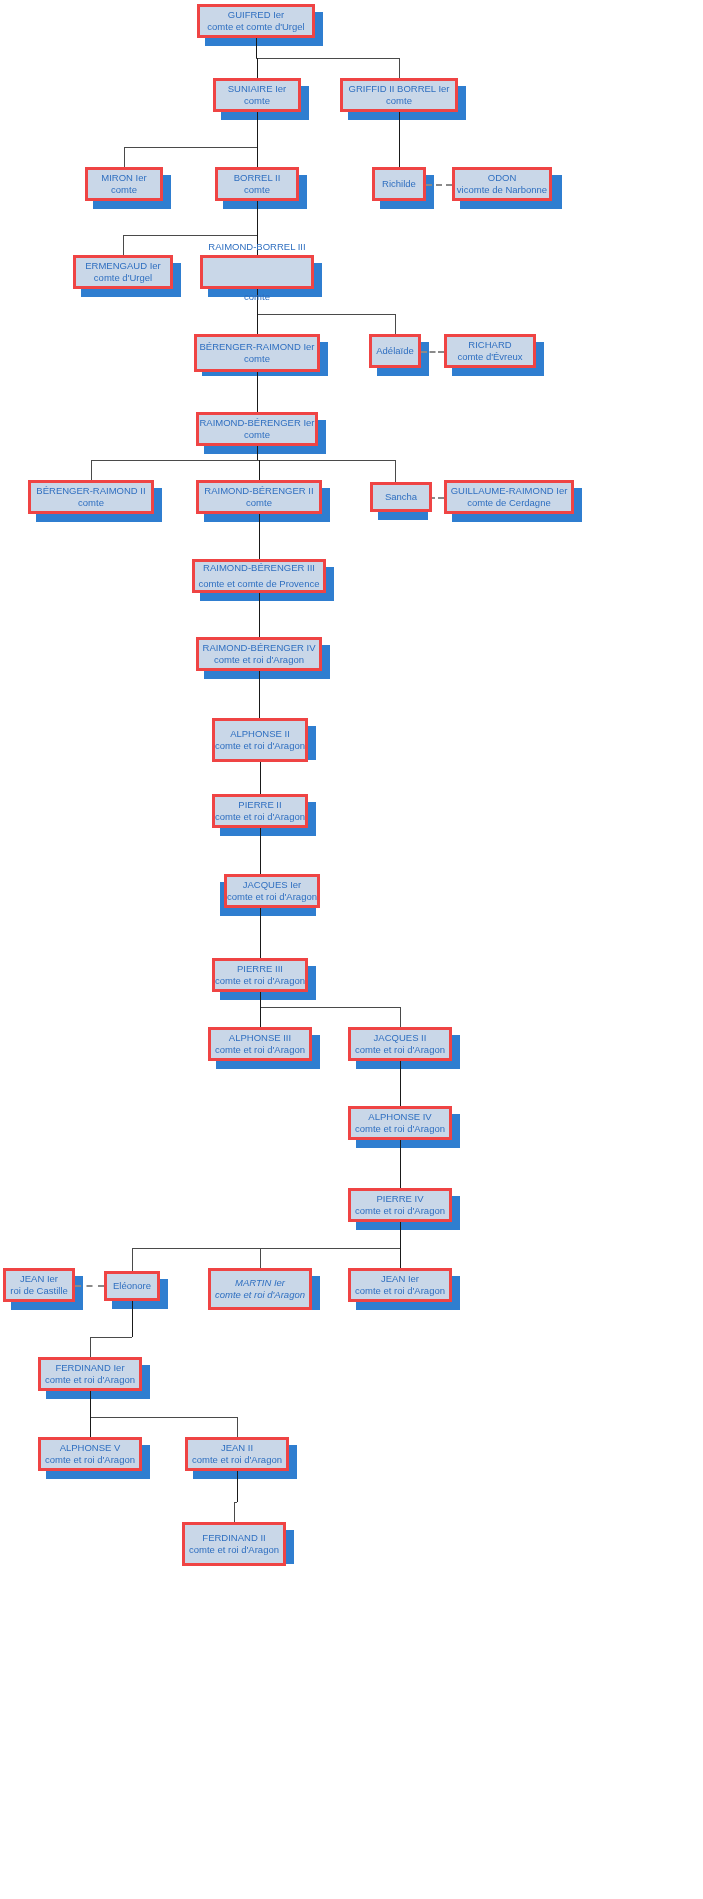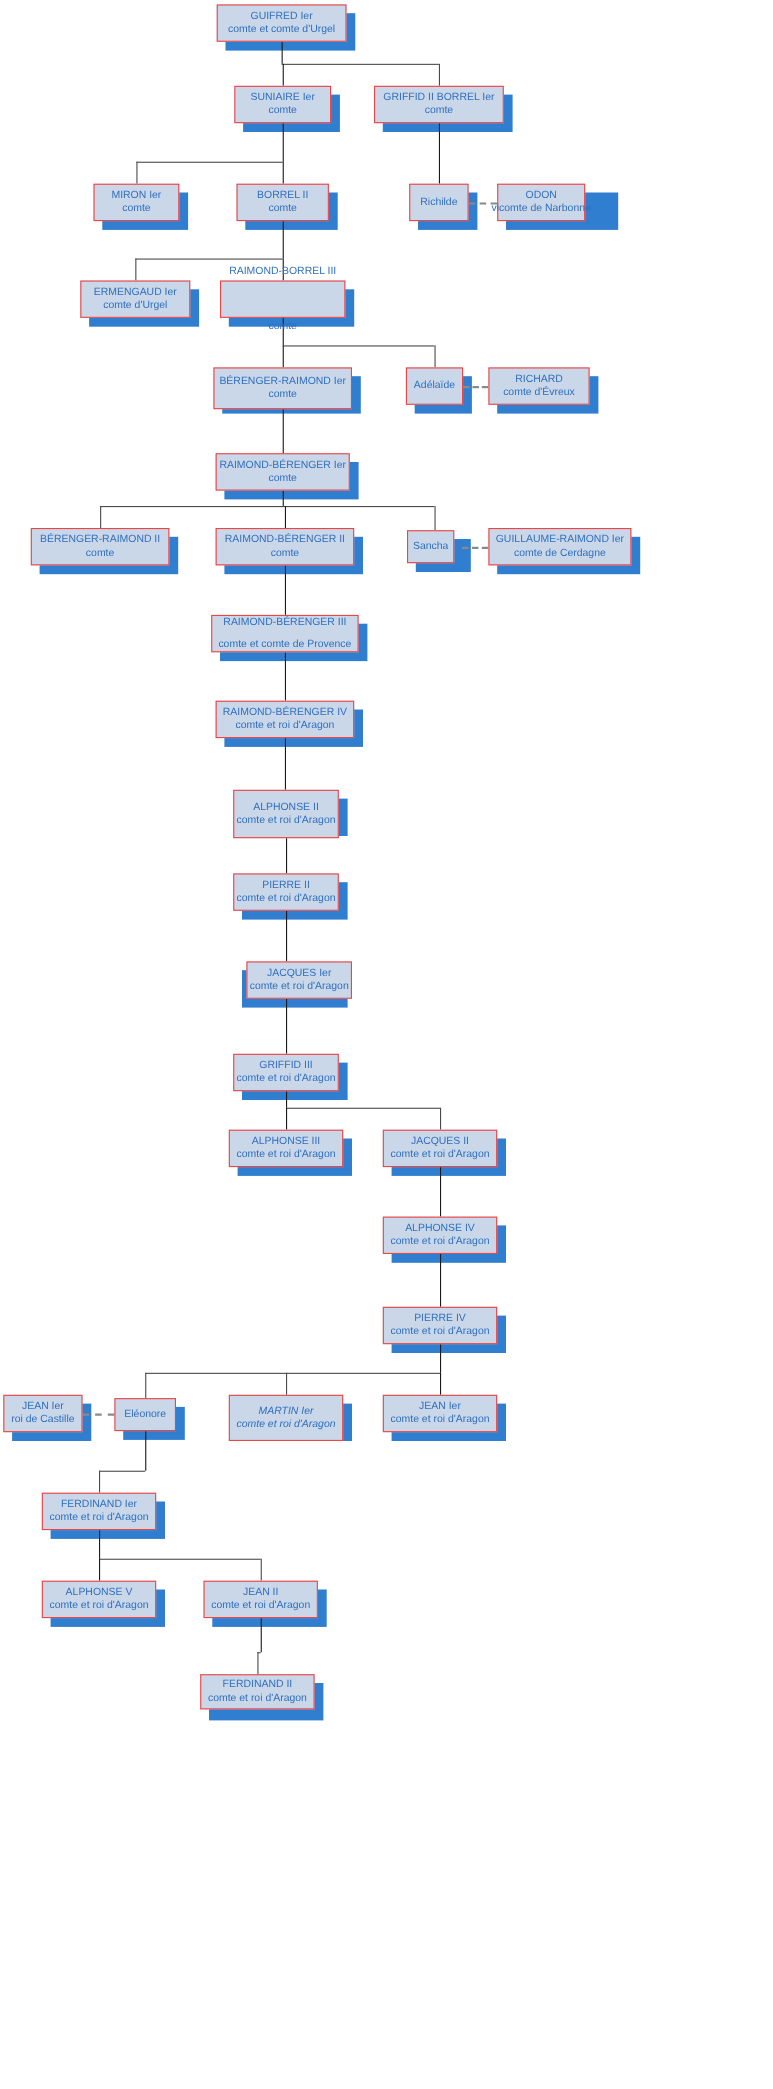--- a/index.html
+++ b/index.html
@@ -12,21 +12,21 @@
     width: 703px;
     height: 1899px;
     background: #ffffff;
     font-family: "Liberation Sans", sans-serif;
     overflow: hidden;
   }
   .node {
     position: absolute;
     box-sizing: border-box;
     background: #c9d7e8;
-    border: 1px solid #ef4444;
+    border: 3px solid #ef4444;
     color: #2f6fc0;
     display: flex;
     flex-direction: column;
     align-items: center;
     justify-content: center;
     text-align: center;
     line-height: 1.25;
     z-index: 3;
   }
   .node .nm {
@@ -146,21 +146,21 @@
       <div class="shadow" style="left: 223px; top: 175px; width: 84px; height: 34px;"></div>
       <div class="node" style="left: 215px; top: 167px; width: 84px; height: 34px;">
         <div class="nm">BORREL II</div>
         <div class="sub">comte</div>
       </div>
       <div class="shadow" style="left: 380px; top: 175px; width: 54px; height: 34px;"></div>
       <div class="node" style="left: 372px; top: 167px; width: 54px; height: 34px;">
         <div class="nm">Richilde</div>
       </div>
       <div class="shadow" style="left: 460px; top: 175px; width: 102px; height: 34px;"></div>
-      <div class="node" style="left: 452px; top: 167px; width: 80px; height: 34px;">
+      <div class="node" style="left: 452px; top: 167px; width: 100px; height: 34px;">
         <div class="nm">ODON</div>
         <div class="sub">vicomte de Narbonne</div>
       </div>
       <div class="shadow" style="left: 81px; top: 263px; width: 100px; height: 34px;"></div>
       <div class="node" style="left: 73px; top: 255px; width: 100px; height: 34px;">
         <div class="nm">ERMENGAUD Ier</div>
         <div class="sub">comte d'Urgel</div>
       </div>
       <div class="shadow" style="left: 208px; top: 263px; width: 114px; height: 34px;"></div>
       <div class="node" style="left: 200px; top: 255px; width: 114px; height: 34px; gap: 38px;">
@@ -190,21 +190,21 @@
       <div class="node" style="left: 28px; top: 480px; width: 126px; height: 34px;">
         <div class="nm">BÉRENGER-RAIMOND II</div>
         <div class="sub">comte</div>
       </div>
       <div class="shadow" style="left: 204px; top: 488px; width: 126px; height: 34px;"></div>
       <div class="node" style="left: 196px; top: 480px; width: 126px; height: 34px;">
         <div class="nm">RAIMOND-BÉRENGER II</div>
         <div class="sub">comte</div>
       </div>
       <div class="shadow" style="left: 378px; top: 490px; width: 50px; height: 30px;"></div>
-      <div class="node" style="left: 370px; top: 482px; width: 43px; height: 30px;">
+      <div class="node" style="left: 370px; top: 482px; width: 62px; height: 30px;">
         <div class="nm">Sancha</div>
       </div>
       <div class="shadow" style="left: 452px; top: 488px; width: 130px; height: 34px;"></div>
       <div class="node" style="left: 444px; top: 480px; width: 130px; height: 34px;">
         <div class="nm">GUILLAUME-RAIMOND Ier</div>
         <div class="sub">comte de Cerdagne</div>
       </div>
       <div class="shadow" style="left: 200px; top: 567px; width: 134px; height: 34px;"></div>
       <div class="node" style="left: 192px; top: 559px; width: 134px; height: 34px; justify-content: space-between;">
         <div class="nm">RAIMOND-BÉRENGER III</div>
@@ -225,21 +225,21 @@
         <div class="nm">PIERRE II</div>
         <div class="sub">comte et roi d'Aragon</div>
       </div>
       <div class="shadow" style="left: 220px; top: 882px; width: 96px; height: 34px;"></div>
       <div class="node" style="left: 212px; top: 874px; width: 96px; height: 34px; margin-left: 12px;">
         <div class="nm">JACQUES Ier</div>
         <div class="sub">comte et roi d'Aragon</div>
       </div>
       <div class="shadow" style="left: 220px; top: 966px; width: 96px; height: 34px;"></div>
       <div class="node" style="left: 212px; top: 958px; width: 96px; height: 34px;">
-        <div class="nm">GRIFFID III</div>
+        <div class="nm">PIERRE III</div>
         <div class="sub">comte et roi d'Aragon</div>
       </div>
       <div class="shadow" style="left: 216px; top: 1035px; width: 104px; height: 34px;"></div>
       <div class="node" style="left: 208px; top: 1027px; width: 104px; height: 34px;">
         <div class="nm">ALPHONSE III</div>
         <div class="sub">comte et roi d'Aragon</div>
       </div>
       <div class="shadow" style="left: 356px; top: 1035px; width: 104px; height: 34px;"></div>
       <div class="node" style="left: 348px; top: 1027px; width: 104px; height: 34px;">
         <div class="nm">JACQUES II</div>
@@ -283,18 +283,18 @@
       <div class="node" style="left: 38px; top: 1437px; width: 104px; height: 34px;">
         <div class="nm">ALPHONSE V</div>
         <div class="sub">comte et roi d'Aragon</div>
       </div>
       <div class="shadow" style="left: 193px; top: 1445px; width: 104px; height: 34px;"></div>
       <div class="node" style="left: 185px; top: 1437px; width: 104px; height: 34px;">
         <div class="nm">JEAN II</div>
         <div class="sub">comte et roi d'Aragon</div>
       </div>
       <div class="shadow" style="left: 190px; top: 1530px; width: 104px; height: 34px;"></div>
-      <div class="node" style="left: 182px; top: 1522px; width: 104px; height: 32px;">
+      <div class="node" style="left: 182px; top: 1522px; width: 104px; height: 44px;">
         <div class="nm">FERDINAND II</div>
         <div class="sub">comte et roi d'Aragon</div>
       </div>
     </div>
 </div>
 
 </body></html>

